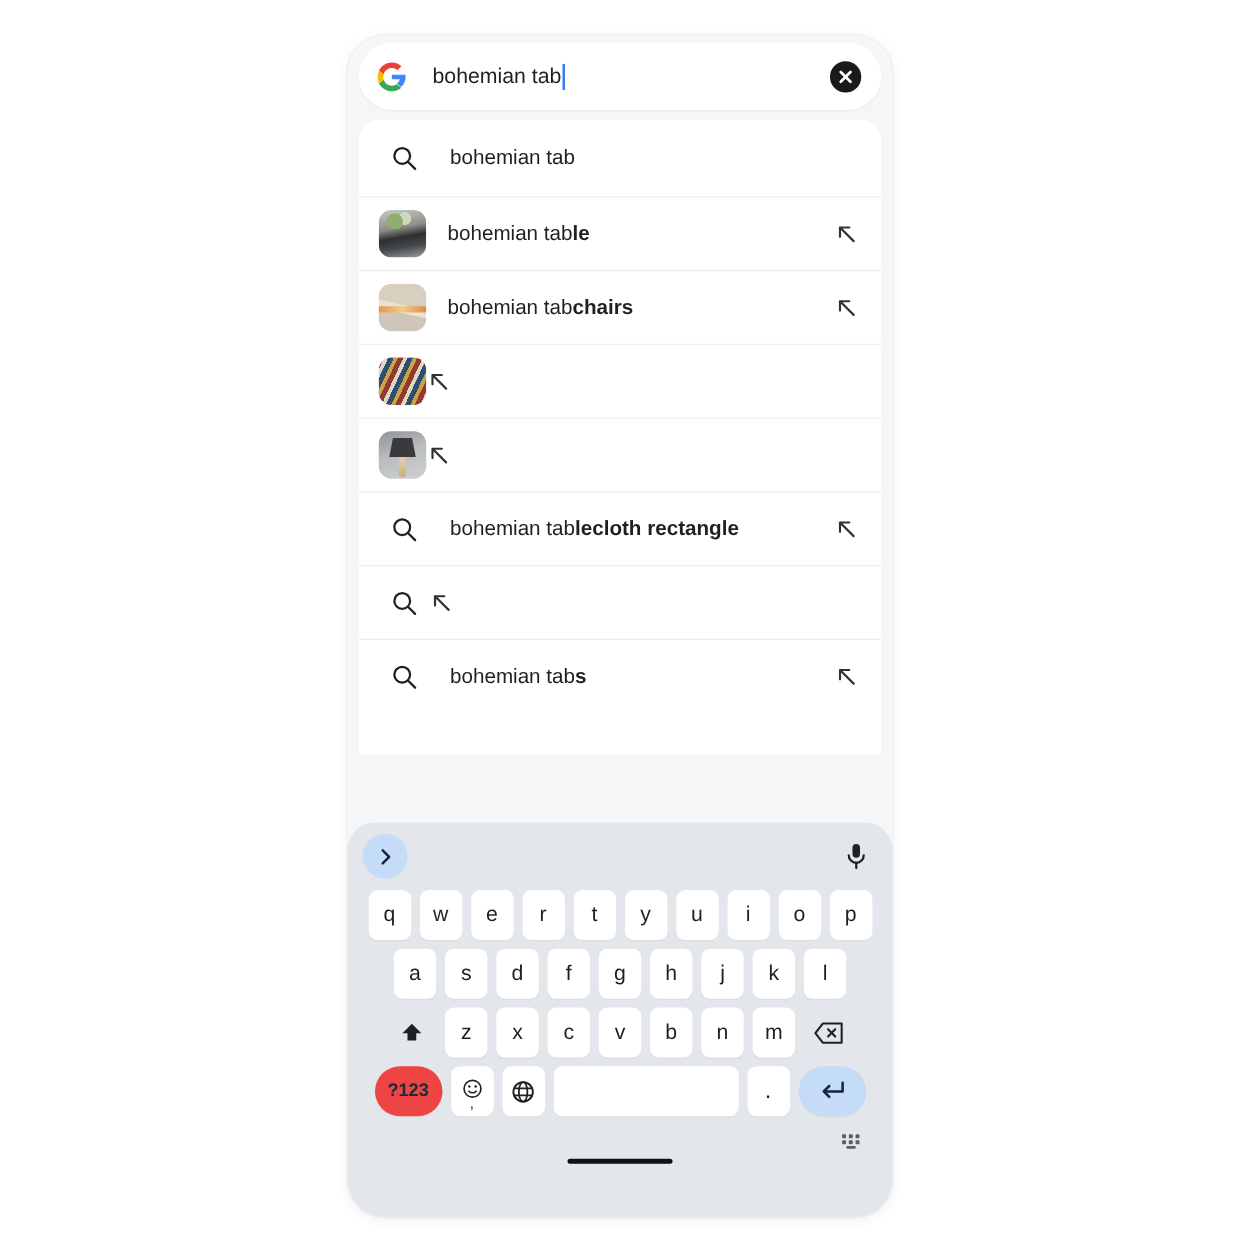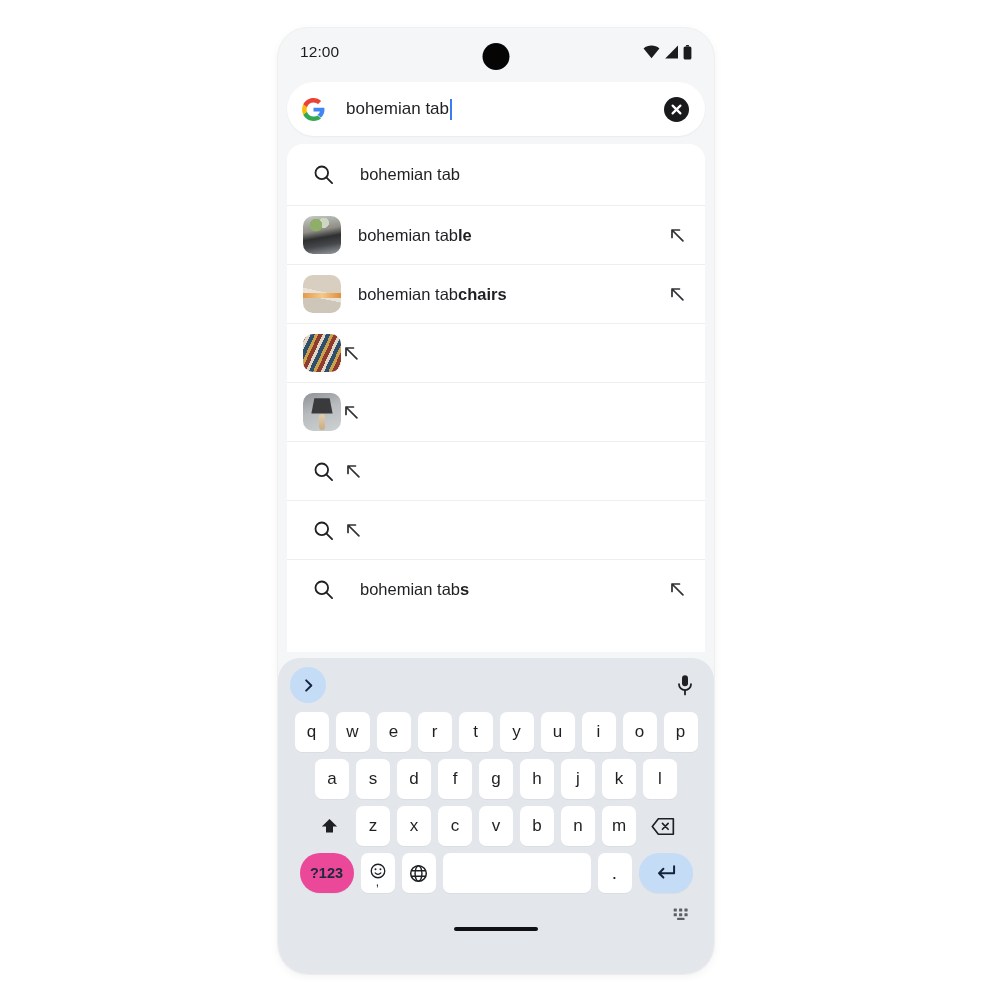--- a/index.html
+++ b/index.html
@@ -171,21 +171,21 @@
     border-radius: 7px;
     display: flex; align-items: center; justify-content: center;
     font-size: 17px; color: #1f2023;
     cursor: pointer;
     box-shadow: 0 1px 0 rgba(0,0,0,.04);
   }
   .key.fn {
     background: transparent; box-shadow: none; width: 40px;
   }
   .key.num {
-    background: #ec4899; width: 54px; border-radius: 20px;
+    background: #ef4444; width: 54px; border-radius: 20px;
     font-size: 14.5px; font-weight: 600; color: #1b2a3a;
   }
   .key.emoji, .key.globe { width: 34px; position: relative; }
   .key.emoji .comma {
     position: absolute; bottom: 4px; font-size: 12px; color: #1f2023;
   }
   .key.space { width: 148px; }
   .key.period { width: 34px; font-size: 19px; }
   .key.enter {
     background: #c5dcf7; width: 54px; border-radius: 20px;
@@ -202,42 +202,20 @@
     width: 84px; height: 4px; border-radius: 2px;
     background: #101114;
   }
 </style>
 </head>
 <body>
 
 <div id="stage">
   <div class="phone">
 
-    <div class="statusbar">
-      <div class="status-time">12:00</div>
-      <div class="camera-dot"></div>
-      <div class="status-right">
-        <span>
-          <svg width="17" height="14" viewBox="0 0 17 14">
-              <path d="M8.5 13.2 0.6 3.4C2.8 1.6 5.5 0.6 8.5 0.6s5.7 1 7.9 2.8z" fill="#1b1c1e"></path>
-            </svg>
-        </span>
-        <span>
-          <svg width="15" height="14" viewBox="0 0 15 14">
-              <path d="M14 0.6v12.8H1.2z" fill="#1b1c1e"></path>
-            </svg>
-        </span>
-        <span>
-          <svg width="9" height="15" viewBox="0 0 9 15">
-              <rect x="3" y="0" width="3" height="1.6" rx=".4" fill="#1b1c1e"></rect>
-              <rect x="0.6" y="1.4" width="7.8" height="13.1" rx="1.6" fill="#1b1c1e"></rect>
-            </svg>
-        </span>
-      </div>
-    </div>
 
     <div class="searchbar">
       <span class="g-logo">
         <svg viewBox="0 0 48 48" width="25" height="25">
           <path fill="#4285F4" d="M45.1 24.5c0-1.6-.1-2.7-.4-3.9H24v7.1h12.1c-.2 1.8-1.6 4.5-4.5 6.3l-.04.3 6.5 5 .45.05c4.1-3.8 6.6-9.4 6.6-15z"></path>
           <path fill="#34A853" d="M24 46c5.9 0 10.9-1.9 14.5-5.3l-6.9-5.3c-1.8 1.3-4.3 2.2-7.6 2.2-5.8 0-10.7-3.8-12.5-9.1l-.3.02-6.8 5.2-.1.3C7.9 41 15.4 46 24 46z"></path>
           <path fill="#FBBC05" d="M11.5 28.5c-.5-1.4-.7-2.9-.7-4.5s.3-3.1.7-4.5l-.01-.3-6.9-5.3-.2.1C2.9 17.1 2 20.4 2 24s.9 6.9 2.4 9.9z"></path>
           <path fill="#EA4335" d="M24 10.4c4.1 0 6.9 1.8 8.5 3.3l6.2-6C34.9 4.1 29.9 2 24 2 15.4 2 7.9 7 4.4 14.1l7.1 5.4c1.8-5.3 6.7-9.1 12.5-9.1z"></path>
         </svg>
       </span>
@@ -303,20 +281,21 @@
       </div>
 
 
       <div class="sugg">
         <span class="sugg-lead">
           <svg width="21" height="21" viewBox="0 0 22 22">
               <circle cx="9.2" cy="9.2" r="6.6" fill="none" stroke="#1f2023" stroke-width="1.9"></circle>
               <path d="M14.2 14.2 20 20" stroke="#1f2023" stroke-width="1.9" stroke-linecap="round"></path>
             </svg>
         </span>
+        <span class="sugg-text"><span>bohemian tab</span><b>lecloth rectangle</b></span>
         <span class="sugg-arrow">
           <svg width="20" height="20" viewBox="0 0 22 22">
               <path d="M17.5 17.5 5.5 5.5M5.5 5.5v8.2M5.5 5.5h8.2" stroke="#1f2023" stroke-width="1.9" fill="none" stroke-linecap="round" stroke-linejoin="round"></path>
             </svg>
         </span>
       </div>
 
       <div class="sugg">
         <span class="sugg-lead">
           <svg width="21" height="21" viewBox="0 0 22 22">

